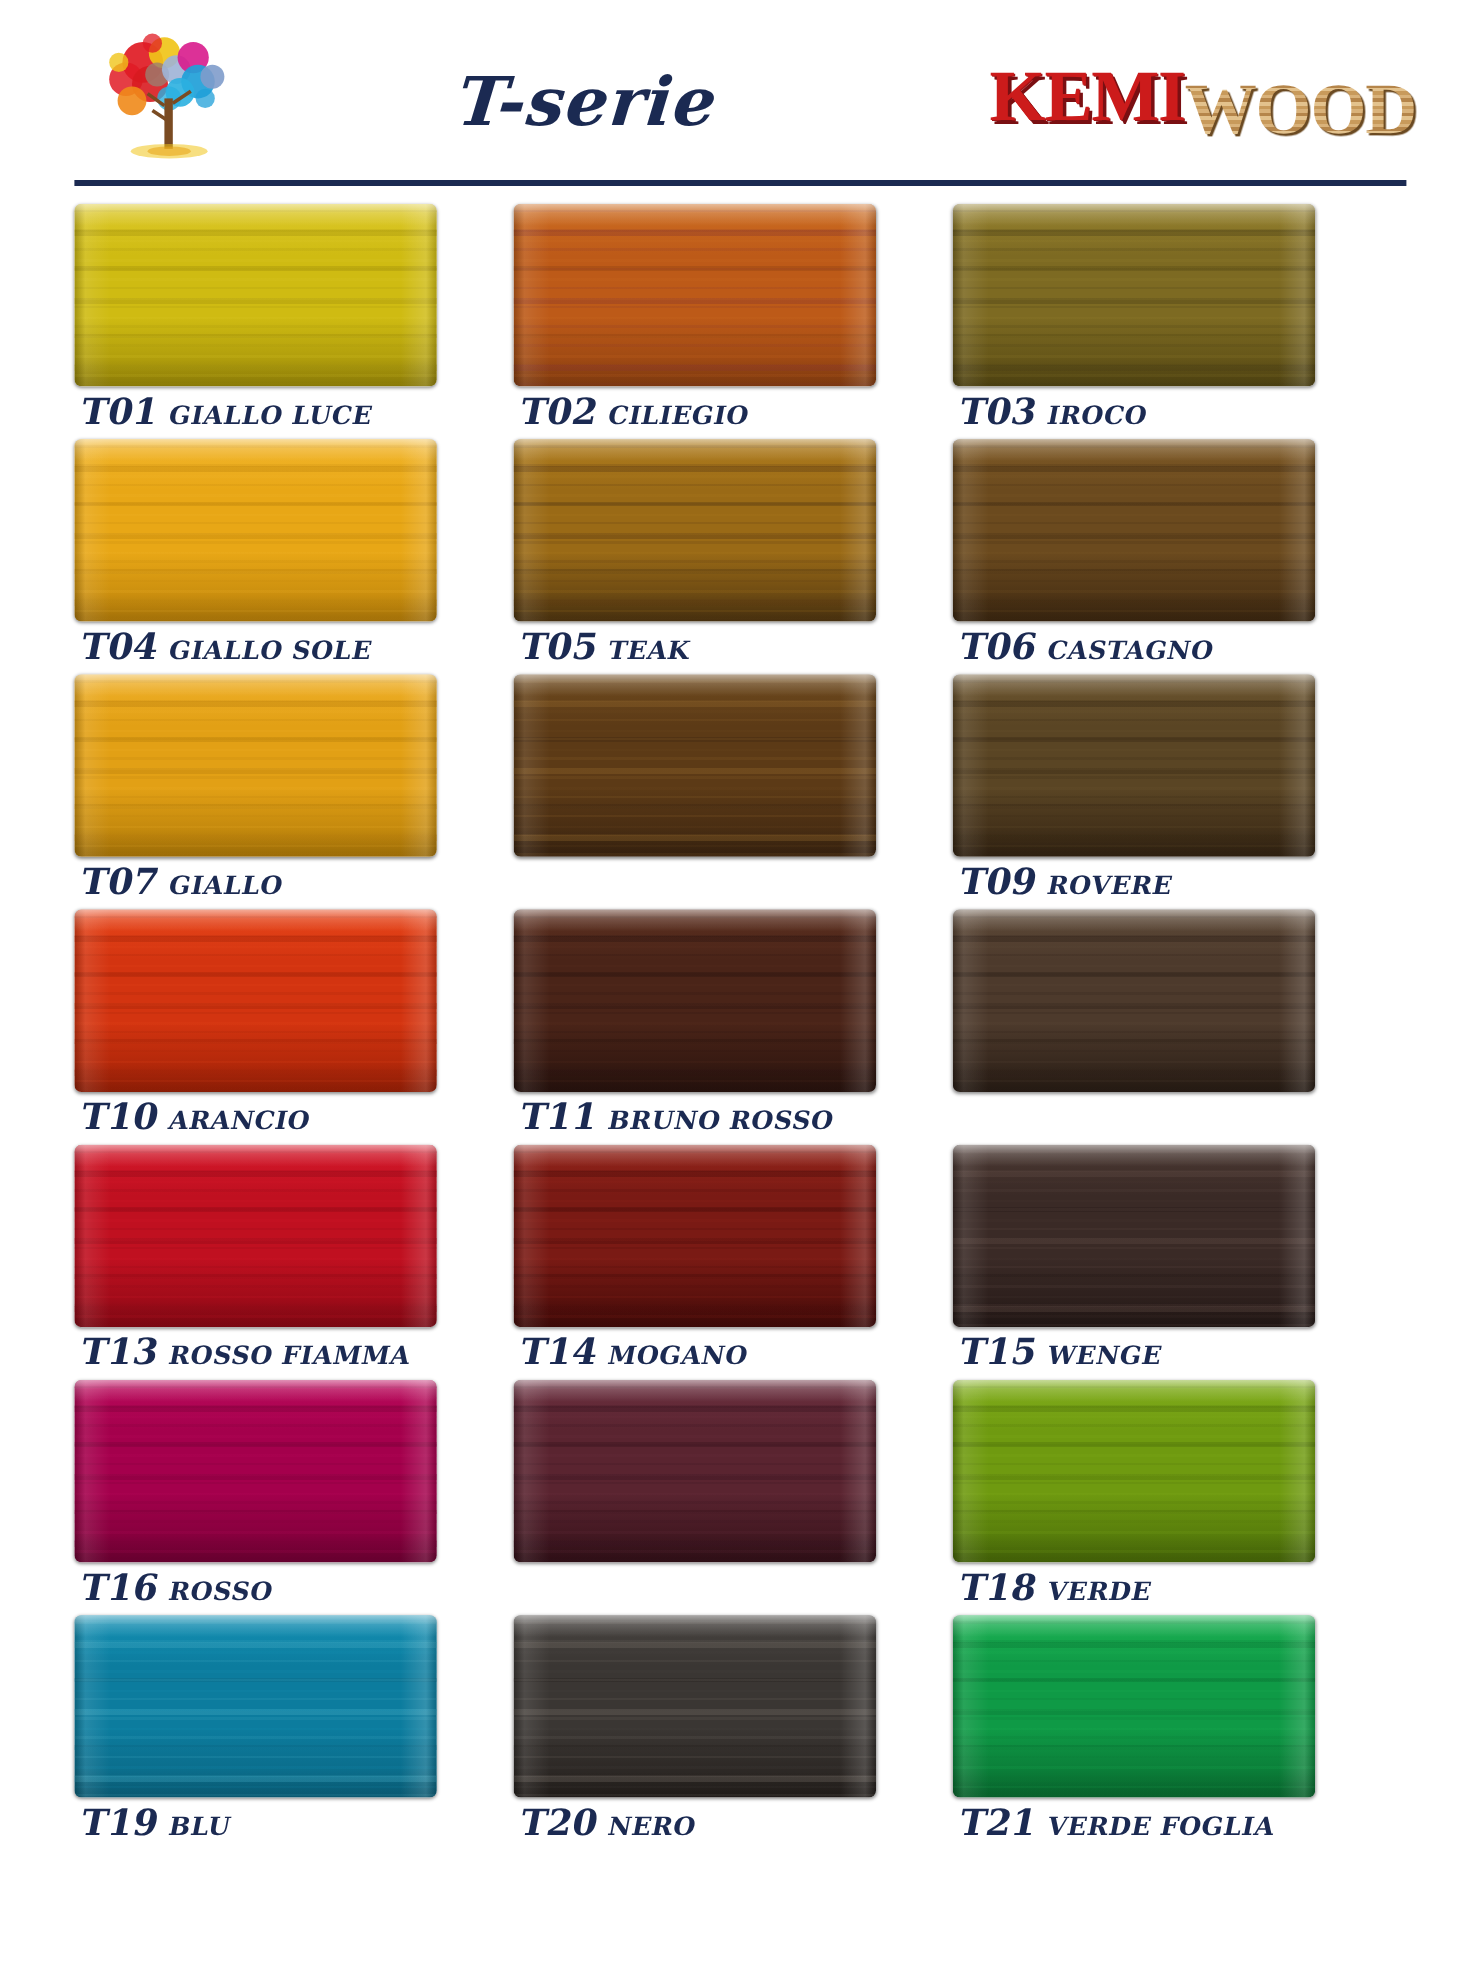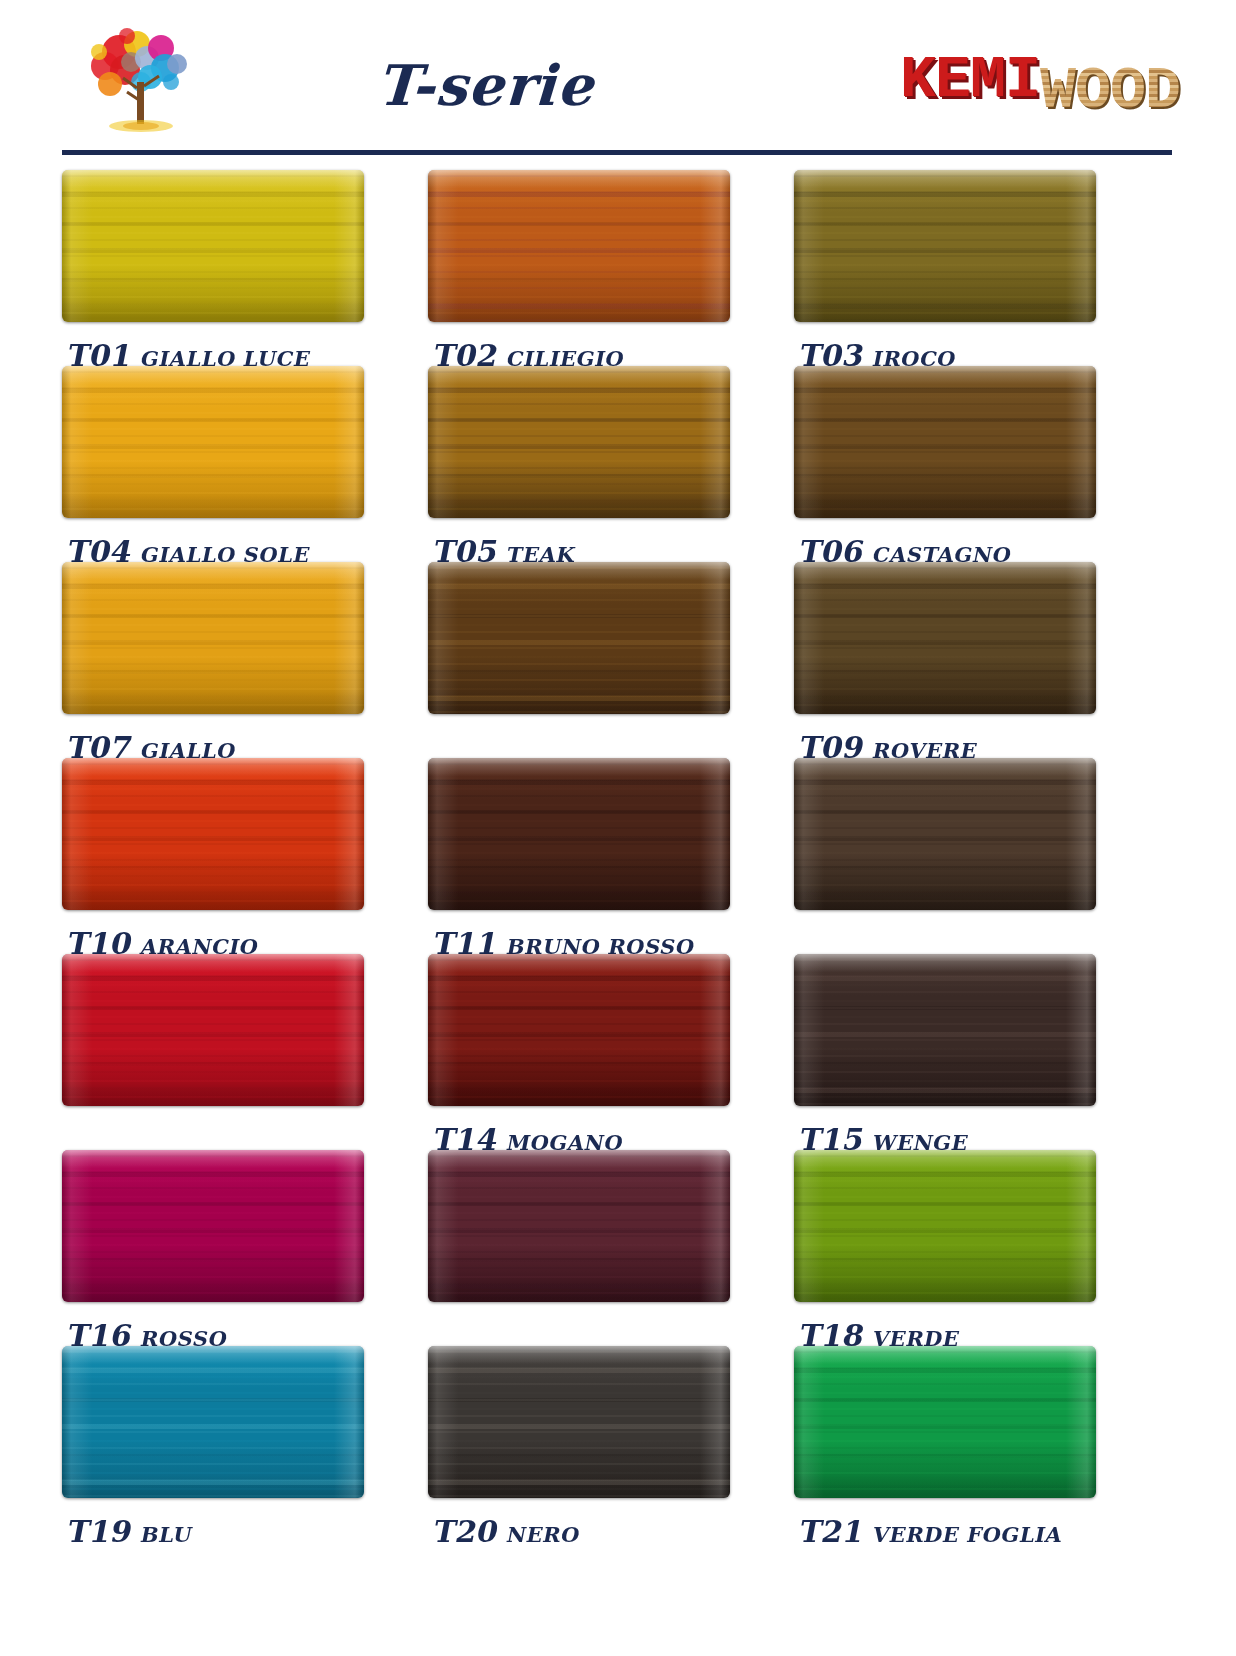--- a/index.html
+++ b/index.html
@@ -31,21 +31,21 @@
     color:#1b2a52;
     letter-spacing:1px;
     transform:skewX(-6deg);
   }
 
   .brand{
     position:absolute;right:56px;top:44px;height:72px;
     display:flex;align-items:center;
   }
   .brand-kemi,.brand-wood{
-    font-family:Liberation Mono, monospace;
+    font-family:Liberation Serif, serif;
     font-weight:bold;
     font-size:60px;
     line-height:60px;
     letter-spacing:-1px;
   }
   .brand-kemi{
     color:#cc1b1b;
     text-shadow:3px 3px 0 #7a0f12, 1px 1px 0 #a31417;
   }
   .brand-wood{
@@ -106,21 +106,21 @@
       linear-gradient(to right,
         rgba(0,0,0,.22) 0%,
         rgba(255,255,255,.10) 3%,
         rgba(255,255,255,0) 10%,
         rgba(255,255,255,0) 90%,
         rgba(255,255,255,.16) 97%,
         rgba(0,0,0,.18) 100%);
     pointer-events:none;
   }
   .label{
-    position:absolute;left:6px;top:168px;
+    position:absolute;left:6px;top:156px;
     white-space:nowrap;
     color:#1b2a52;
     font-family:"DejaVu Serif",serif;
     font-style:italic;
   }
   .label .code{
     font-size:30px;
     font-weight:700;
     letter-spacing:0px;
   }
@@ -265,20 +265,21 @@
             <div class="gloss"></div>
           </div>
         </div>
       </div>
       <div class="row">
         <div class="cell">
           <div class="swatch">
             <div class="grain" style="background: repeating-linear-gradient(rgba(0, 0, 0, 0) 0px, rgba(0, 0, 0, 0) 5px, rgba(147, 10, 24, 0.2) 5px, rgba(147, 10, 24, 0.2) 7px, rgba(0, 0, 0, 0) 7px, rgba(0, 0, 0, 0) 14px, rgba(212, 24, 42, 0.15) 14px, rgba(212, 24, 42, 0.15) 16px), repeating-linear-gradient(rgba(0, 0, 0, 0) 0px, rgba(0, 0, 0, 0) 22px, rgba(147, 10, 24, 0.4) 22px, rgba(147, 10, 24, 0.4) 27px, rgba(0, 0, 0, 0) 27px, rgba(0, 0, 0, 0) 52px, rgba(138, 8, 20, 0.333) 52px, rgba(138, 8, 20, 0.333) 56px), linear-gradient(rgb(212, 24, 42) 0%, rgb(192, 16, 32) 28%, rgb(192, 16, 32) 62%, rgb(138, 8, 20) 100%);"></div>
             <div class="gloss"></div>
           </div>
+          <div class="label"><span class="code">T13</span><span class="nm">ROSSO FIAMMA</span></div>
         </div>
         <div class="cell">
           <div class="swatch">
             <div class="grain" style="background: repeating-linear-gradient(rgba(0, 0, 0, 0) 0px, rgba(0, 0, 0, 0) 5px, rgba(78, 12, 10, 0.2) 5px, rgba(78, 12, 10, 0.2) 7px, rgba(0, 0, 0, 0) 7px, rgba(0, 0, 0, 0) 14px, rgba(147, 36, 26, 0.15) 14px, rgba(147, 36, 26, 0.15) 16px), repeating-linear-gradient(rgba(0, 0, 0, 0) 0px, rgba(0, 0, 0, 0) 22px, rgba(78, 12, 10, 0.4) 22px, rgba(78, 12, 10, 0.4) 27px, rgba(0, 0, 0, 0) 27px, rgba(0, 0, 0, 0) 52px, rgba(67, 10, 8, 0.333) 52px, rgba(67, 10, 8, 0.333) 56px), linear-gradient(rgb(147, 36, 26) 0%, rgb(122, 26, 20) 28%, rgb(122, 26, 20) 62%, rgb(67, 10, 8) 100%);"></div>
             <div class="gloss"></div>
           </div>
           <div class="label"><span class="code">T14</span><span class="nm">MOGANO</span></div>
         </div>
         <div class="cell">
           <div class="swatch">

